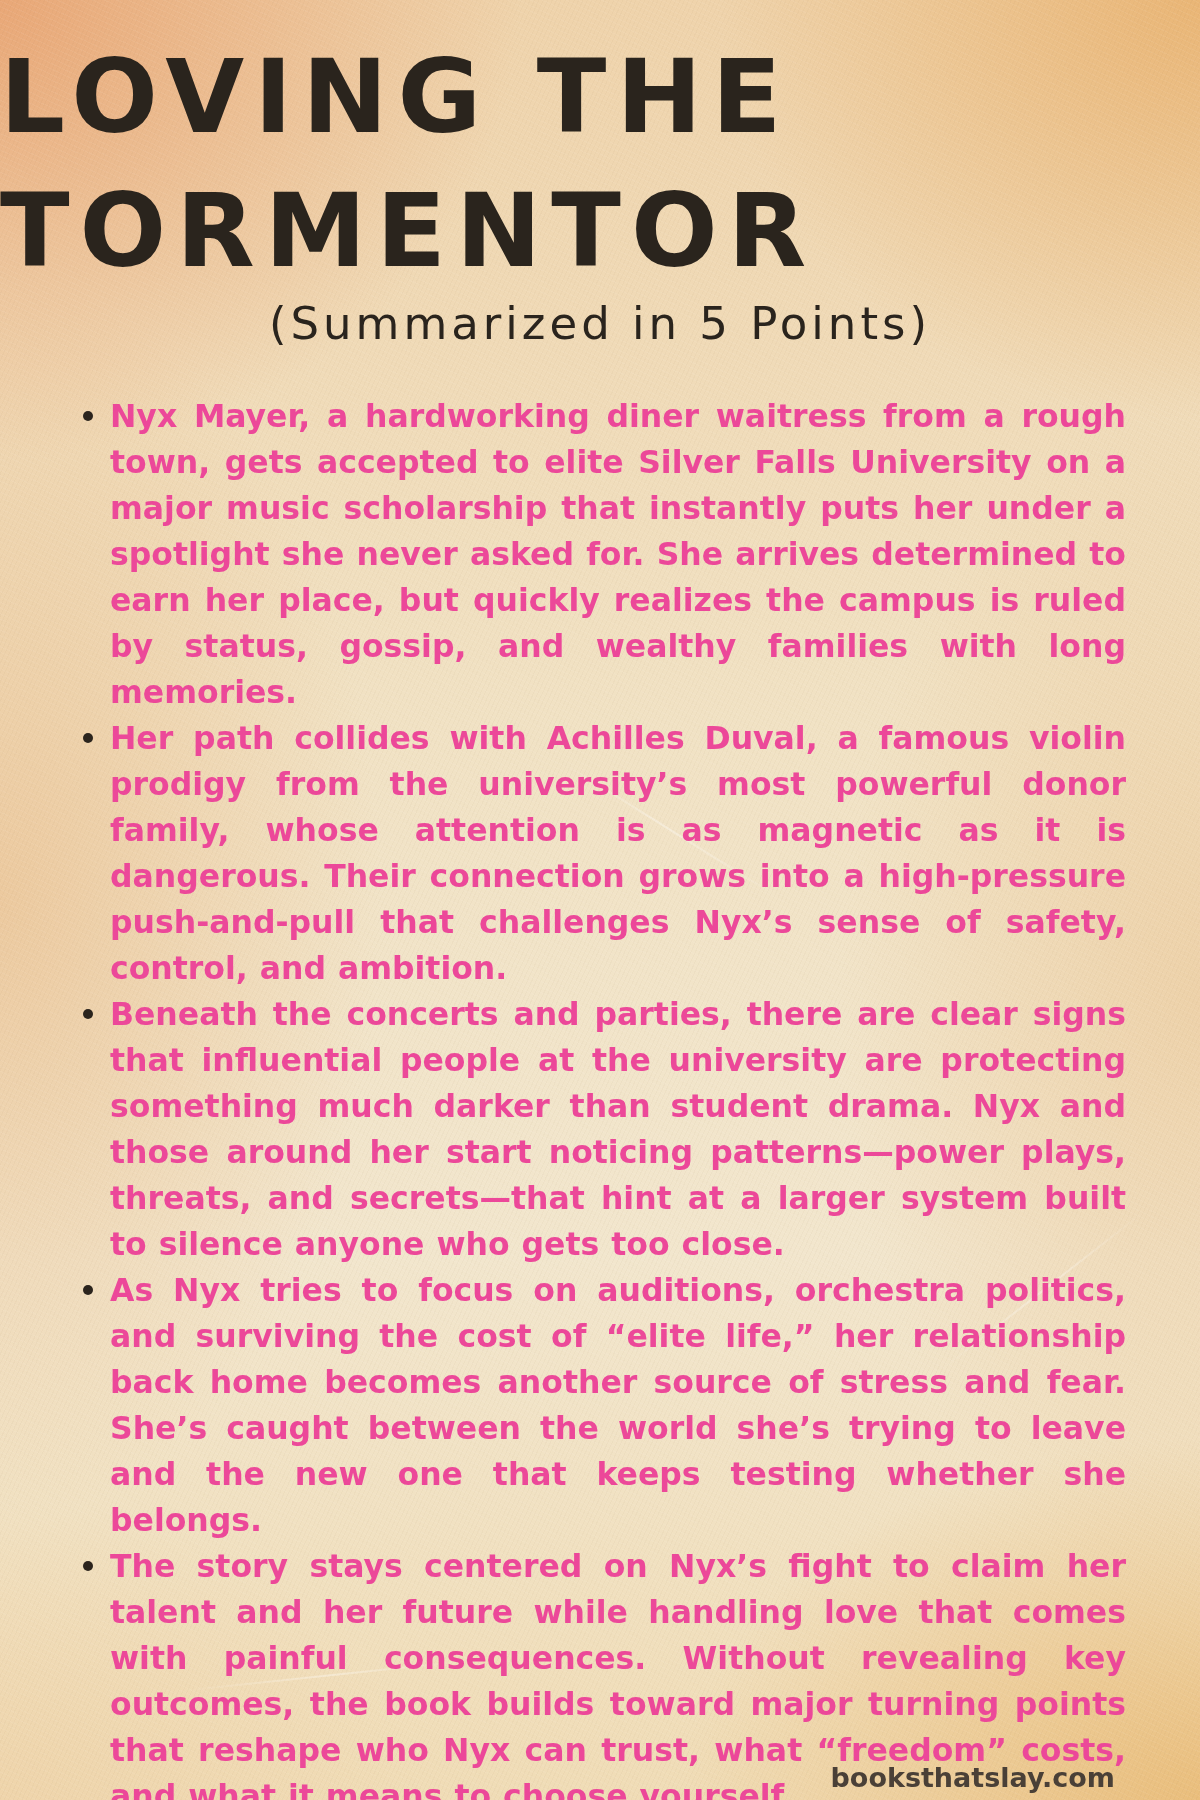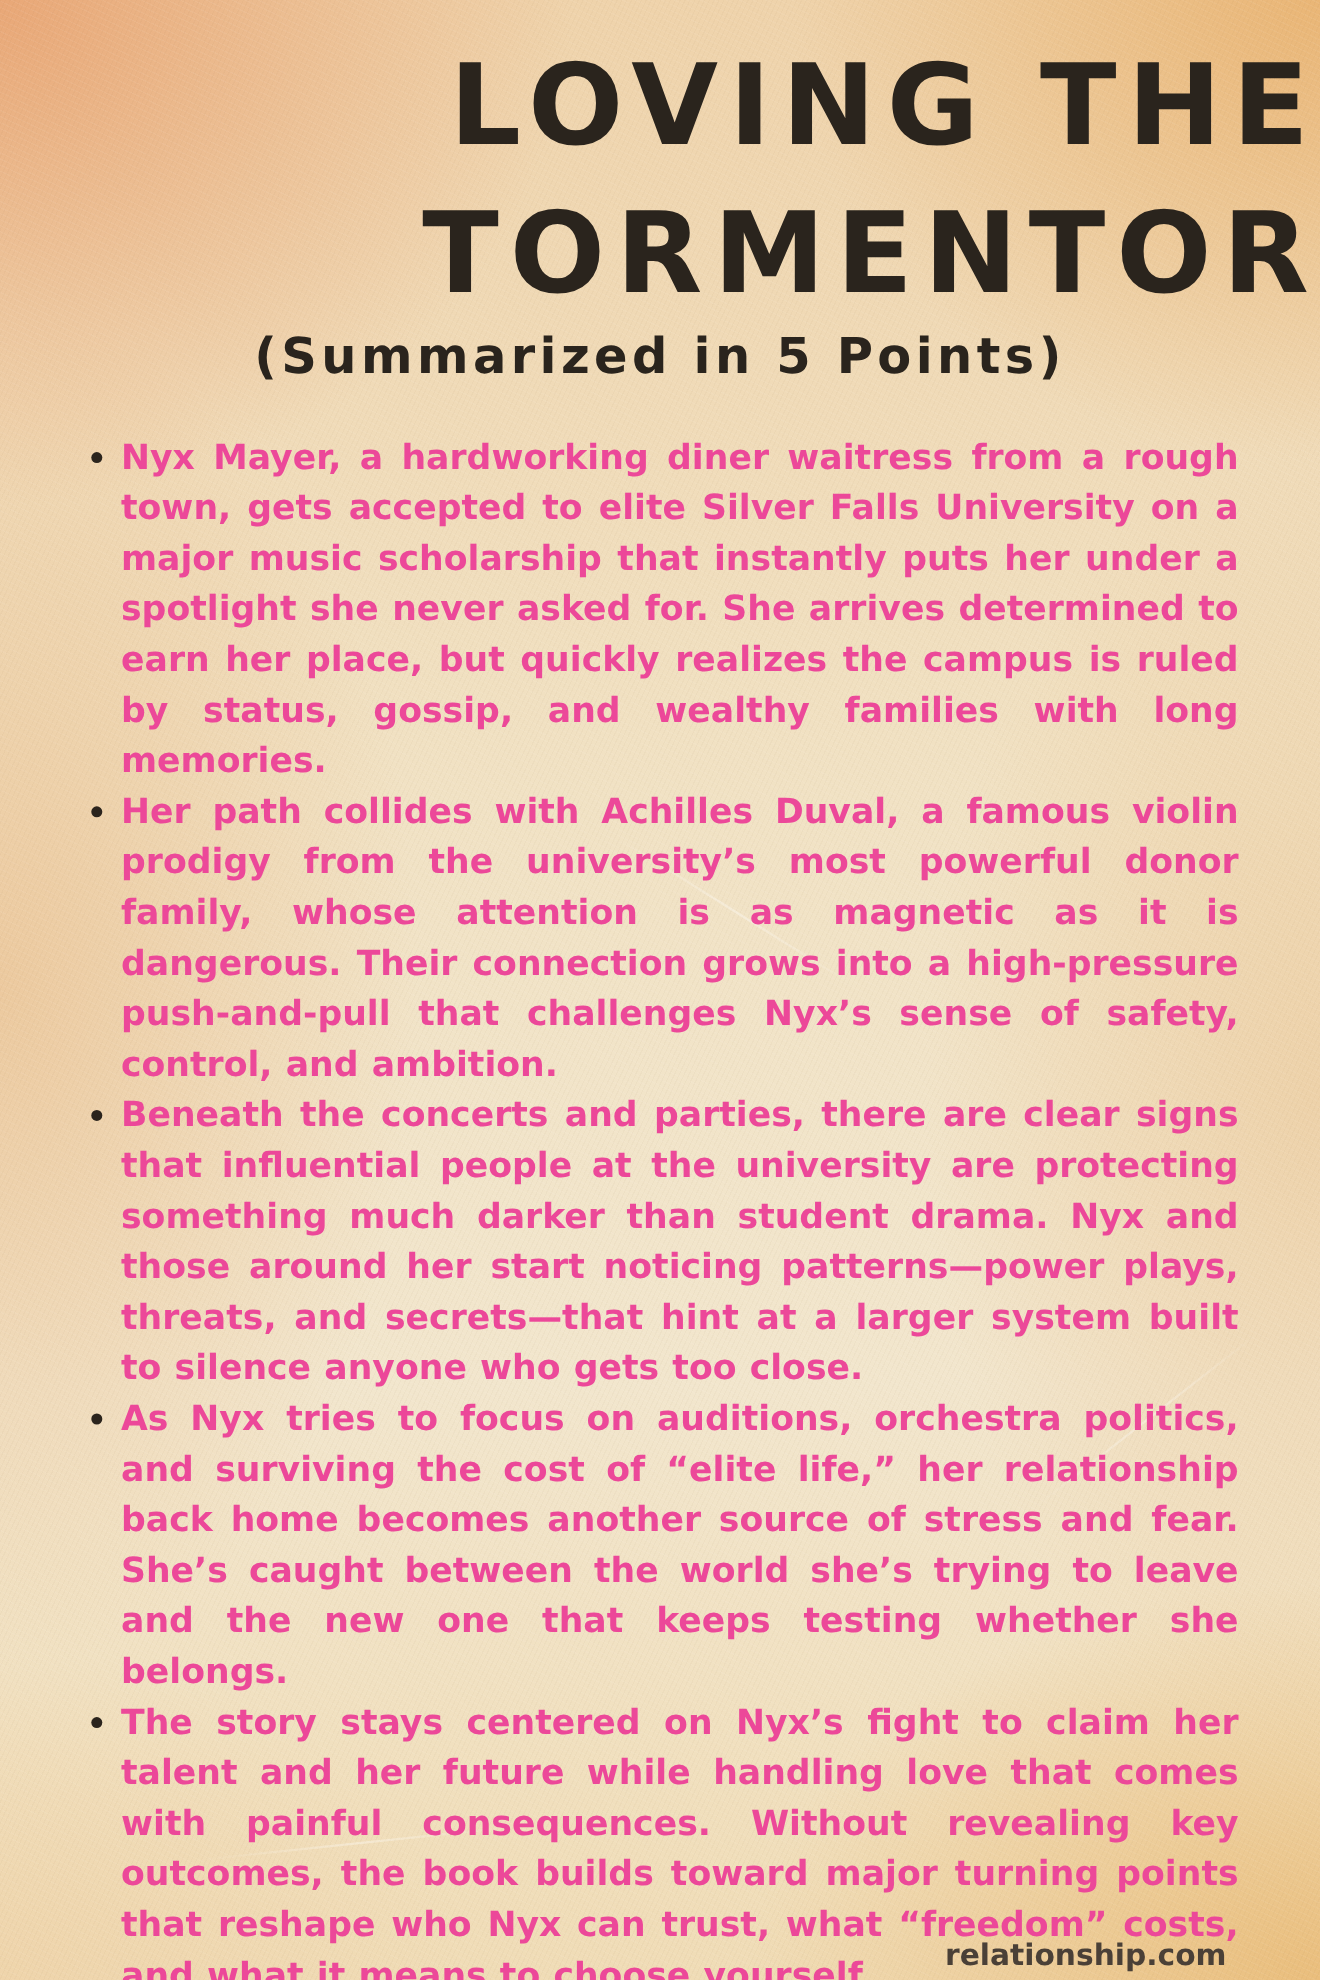--- a/index.html
+++ b/index.html
@@ -39,21 +39,21 @@
       transform-origin: left center;
     }
     .content {
       position: relative;
       z-index: 2;
     }
     .title {
       position: absolute;
       left: 0;
       width: 1200px;
-      text-align: right;
+      text-align: left;
       font-family: "DejaVu Sans", sans-serif;
       font-weight: bold;
       color: #2a241d;
       text-transform: uppercase;
       margin: 0;
     }
     .title-line1 {
       top: 42px;
       font-size: 102px;
       letter-spacing: 10px;
@@ -66,21 +66,21 @@
       line-height: 110px;
     }
     .subtitle {
       position: absolute;
       left: 0;
       width: 1200px;
       top: 294px;
       text-align: center;
       font-size: 45px;
       letter-spacing: 4px;
-      font-weight: bold;
+      font-weight: normal;
       color: #2a241d;
       line-height: 60px;
       margin: 0;
     }
     .points {
       position: absolute;
       top: 393px;
       left: 110px;
       width: 1016px;
       margin: 0;
@@ -144,14 +144,14 @@
     <li class="point">
       <span class="bullet"></span>
       <span>As Nyx tries to focus on auditions, orchestra politics, and surviving the cost of “elite life,” her relationship back home becomes another source of stress and fear. She’s caught between the world she’s trying to leave and the new one that keeps testing whether she belongs.</span>
     </li>
     <li class="point">
       <span class="bullet"></span>
       <span>The story stays centered on Nyx’s fight to claim her talent and her future while handling love that comes with painful consequences. Without revealing key outcomes, the book builds toward major turning points that reshape who Nyx can trust, what “freedom” costs, and what it means to choose yourself.</span>
     </li>
   </ul>
 
-  <div class="footer">relationship.com</div>
+  <div class="footer">booksthatslay.com</div>
 </div>
 
 </body></html>

